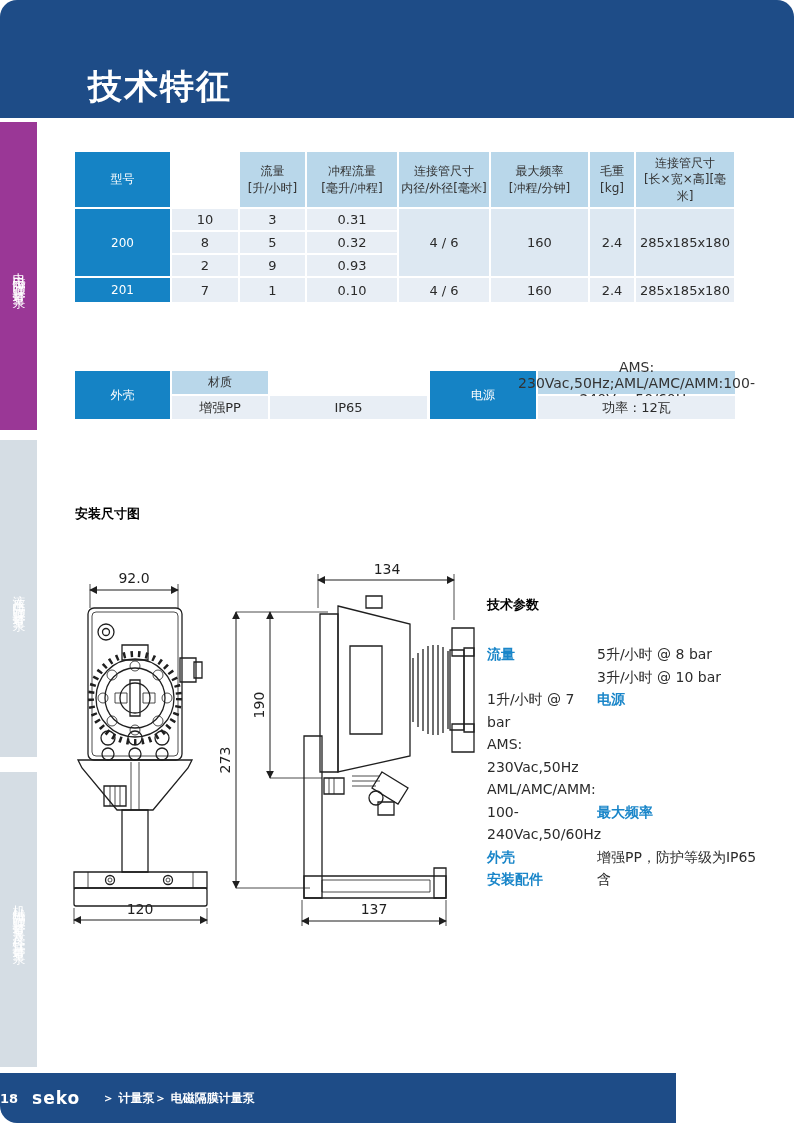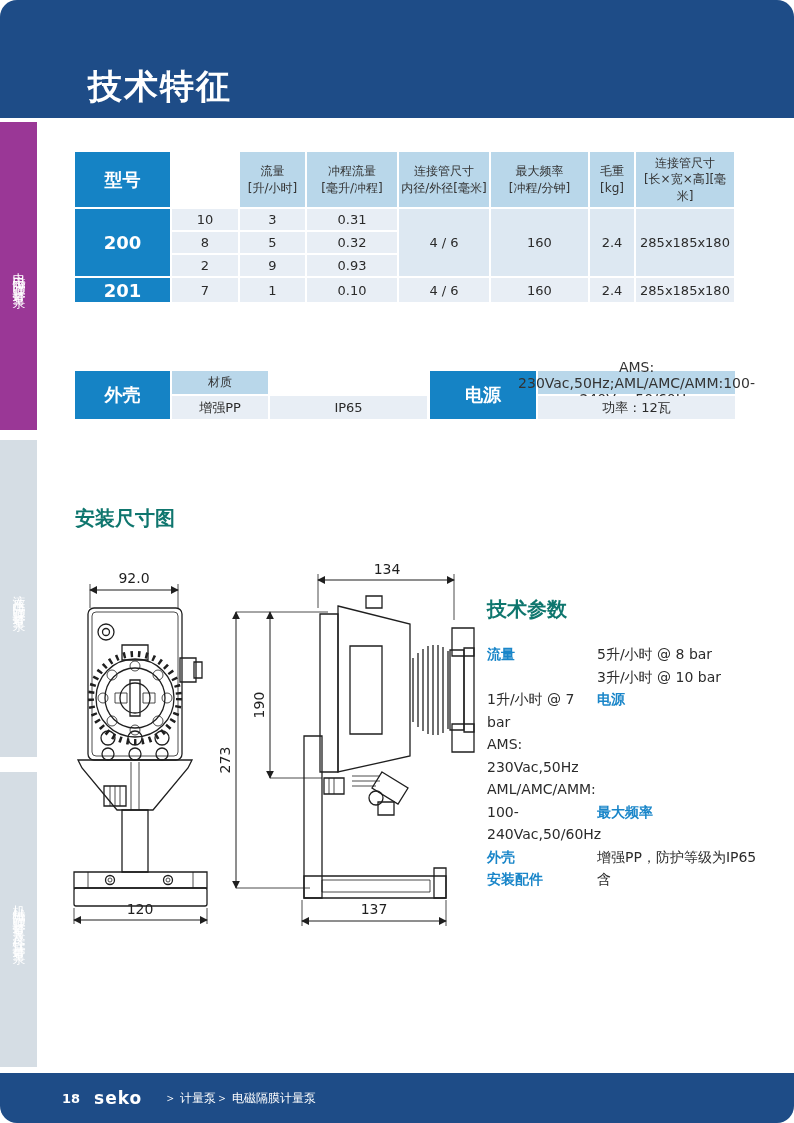--- a/index.html
+++ b/index.html
@@ -4,51 +4,51 @@
 <style>
   * { margin:0; padding:0; box-sizing:border-box; }
   html,body { background:#ffffff; }
   body { font-family:"DejaVu Sans","Liberation Sans",sans-serif; color:#2b2b2b; }
   .page { position:relative; width:794px; height:1123px; background:#ffffff; overflow:hidden;border-radius:17px; }
   .abs { position:absolute; }
 
   
   .top-band { left:0; top:0; width:794px; height:118px; background:#1e4c87; }
   .page-title { left:88px; top:64px; font-size:34px; font-weight:bold; color:#ffffff; letter-spacing:2px; }
-  .footer-band { left:0; top:1073px; width:794px; height:50px; background:#1e4c87; color:#fff;
-                 display:flex; align-items:center; padding-left:62px; }
+  .footer-band { left:0; top:1073px; width:676px; height:50px; background:#1e4c87; color:#fff;
+                 display:flex; align-items:center; }
   .footer-band .pagenum { font-size:13px; font-weight:bold; margin-right:14px; }
   .footer-band .brand { font-size:17px; font-weight:bold; letter-spacing:1px; margin-right:22px; }
-  .footer-band .crumb { font-size:12px; }
+  .footer-band .crumb { font-size:12px;font-weight:bold; }
 
   
   .side-tab { left:0; width:37px; display:flex; align-items:center; justify-content:center; }
   .side-tab span { writing-mode:vertical-rl; text-orientation:upright; color:#ffffff; font-size:13px; letter-spacing:4px; }
   .tab-purple { top:122px; height:308px; background:#9a3796; }
   .tab-gray1  { top:440px; height:317px; background:#d5dde4; }
   .tab-gray2  { top:772px; height:295px; background:#d5dde4; }
 
   
   .grid { display:grid; gap:2px; }
   .cell { display:flex; align-items:center; justify-content:center; text-align:center; }
   .th   { background:#b9d7ea; color:#333; font-size:12px; flex-direction:column; line-height:1.35; }
   .td   { background:#e8eef5; font-size:13px; }
   .td-merged { background:#dde8f2; font-size:13px; }
-  .blue-cell { background:#1583c5; color:#ffffff; font-weight:bold; font-size:18px; }
+  .blue-cell { background:#1583c5; color:#ffffff; font-weight:normal; font-size:12px; }
 
   .spec-table { left:75px; top:152px; grid-template-columns:95px 66px 65px 90px 90px 97px 44px 98px;
                 grid-template-rows:55px 21px 21px 21px 24px; }
   .mat-table  { left:75px; top:313px; grid-template-columns:95px 109px 109px 109px 109px 113px;
                 grid-template-rows:23px 23px; }
   .house-table{ left:75px; top:371px; grid-template-columns:95px 96px 157px; grid-template-rows:23px 23px; }
   .power-table{ left:430px; top:371px; grid-template-columns:106px 197px; grid-template-rows:23px 23px; }
   .power-small{ background:#b9d7ea; font-size:14px; font-weight:normal; color:#333; }
 
   
-  .sec-head { color:#0f766e; font-weight:bold; font-size:20px; }
+  .sec-head { color:#000000; font-weight:bold; font-size:13px; }
   .install-head { left:75px; top:505px; }
   .param-head { left:487px; top:596px; }
 
   
   .param-list { left:487px; top:643px; width:300px; display:grid; grid-template-columns:110px 1fr; }
   .param-list .plabel { color:#1a86c9; font-weight:bold; font-size:14px; line-height:22.5px; }
   .param-list .pvalue { color:#2b2b2b; font-size:14px; line-height:22.5px; }
 
   
   .drawing { left:60px; top:550px; }

